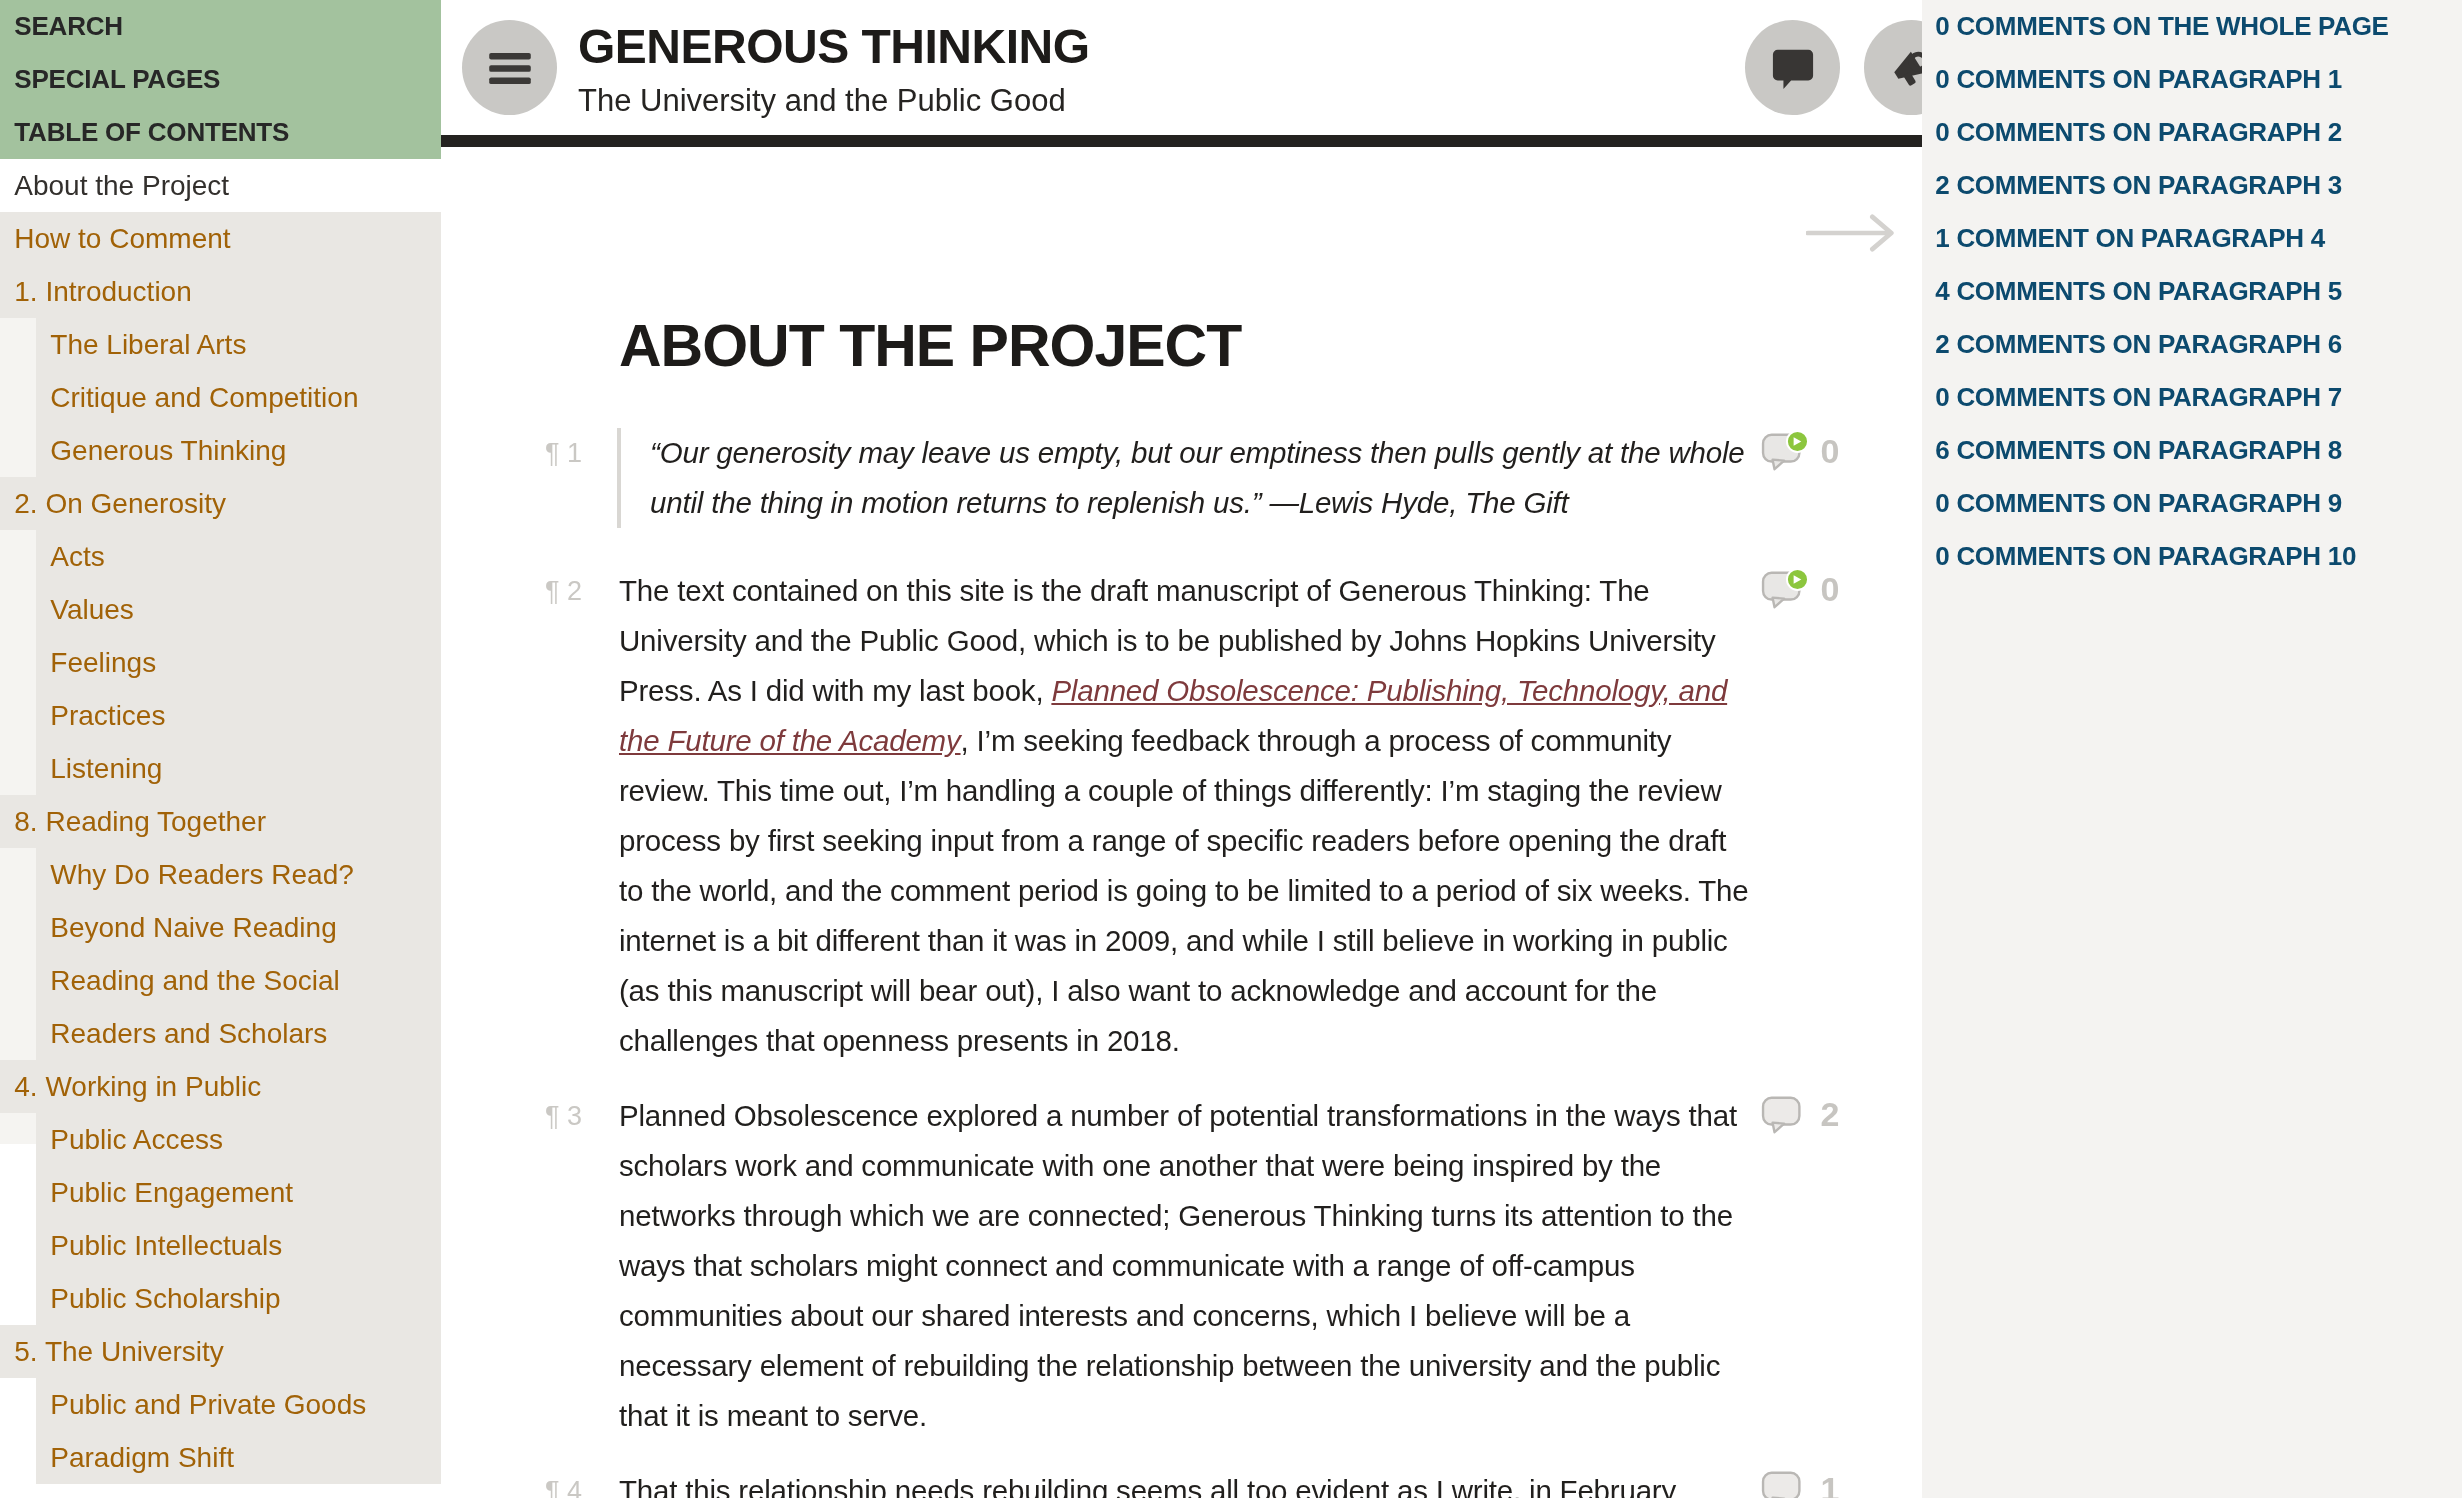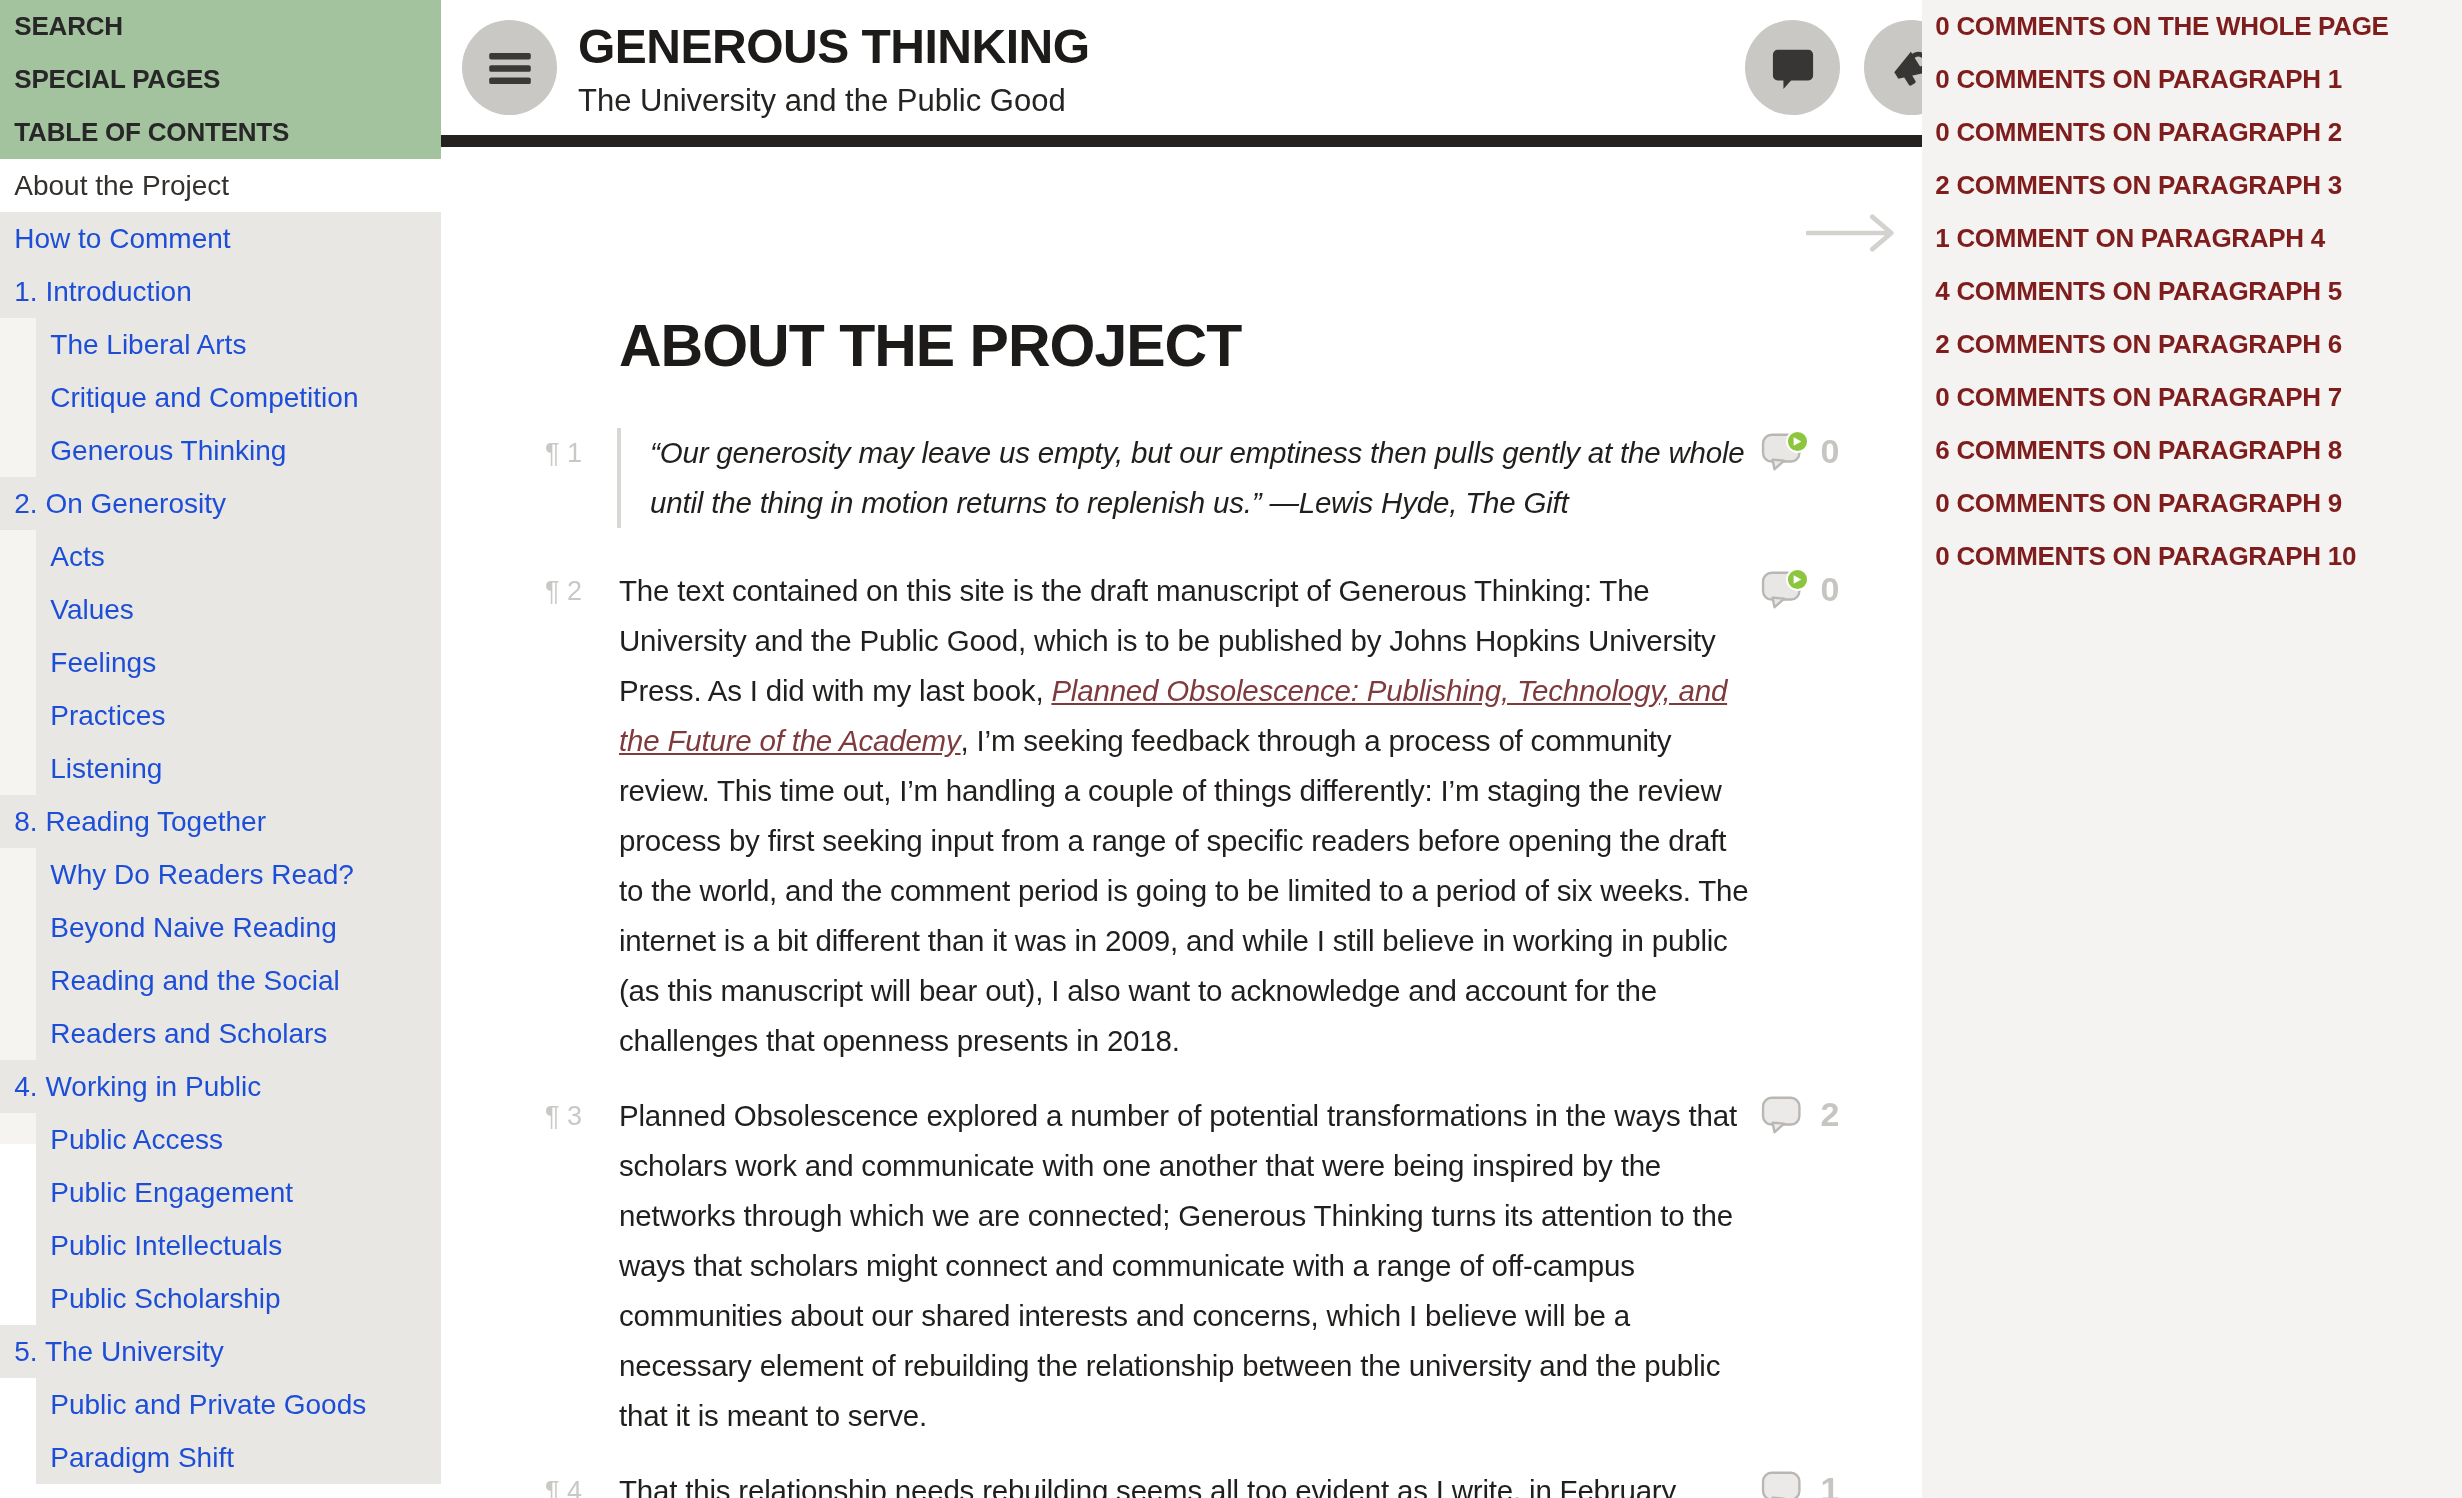--- a/index.html
+++ b/index.html
@@ -8,21 +8,21 @@
   body { position:relative; }
 
   
   .left-sidebar { position:absolute; left:0; top:0; width:441px; height:1144px;
                   background:#f5f4f1; }
   .sidebar-menu { background:#a3c29e; }
   .sidebar-menu li { list-style:none; height:53px; display:flex; align-items:center;
                      padding-left:14.3px; font-weight:bold; font-size:26px; color:#272727;
                      letter-spacing:-0.2px; cursor:pointer; }
   .toc li { list-style:none; height:53px; display:flex; align-items:center;
-            padding-left:14.3px; font-size:28px; color:#1d4ed8; background:#e9e7e3;
+            padding-left:14.3px; font-size:28px; color:#a16207; background:#e9e7e3;
             cursor:pointer; }
   .toc li.lvl2 { margin-left:36px; padding-left:14.3px; }
   .toc li.active { background:#ffffff; color:#33302d; }
 
   
   .content-area { position:absolute; left:441px; top:0; width:1481px; height:1498px;
                   background:#ffffff; }
   .content-header { position:relative; height:148px; }
   .black-bar { position:absolute; left:0; top:135px; width:1481px; height:12.4px;
                background:#242220; }
@@ -53,21 +53,21 @@
            cursor:pointer; }
   .cind { position:absolute; left:1142px; top:1.9px; display:flex; align-items:flex-start;
           gap:9.5px; cursor:pointer; }
   .ccount { font-size:34px; font-weight:bold; color:#c7c5c1; line-height:42px; }
 
   
   .right-sidebar { position:absolute; left:1922px; top:0; width:540px; height:1498px;
                    background:#f4f3f1; }
   .right-sidebar li { list-style:none; height:53px; display:flex; align-items:center;
                       padding-left:13.3px; font-weight:bold; font-size:26px;
-                      letter-spacing:-0.3px; color:#7f1d1d; cursor:pointer; }
+                      letter-spacing:-0.3px; color:#0c4a6e; cursor:pointer; }
 </style>
 </head>
 <body>
 
 <nav class="left-sidebar">
   <ul class="sidebar-menu">
     <li>SEARCH</li>
     <li>SPECIAL PAGES</li>
     <li>TABLE OF CONTENTS</li>
   </ul>

